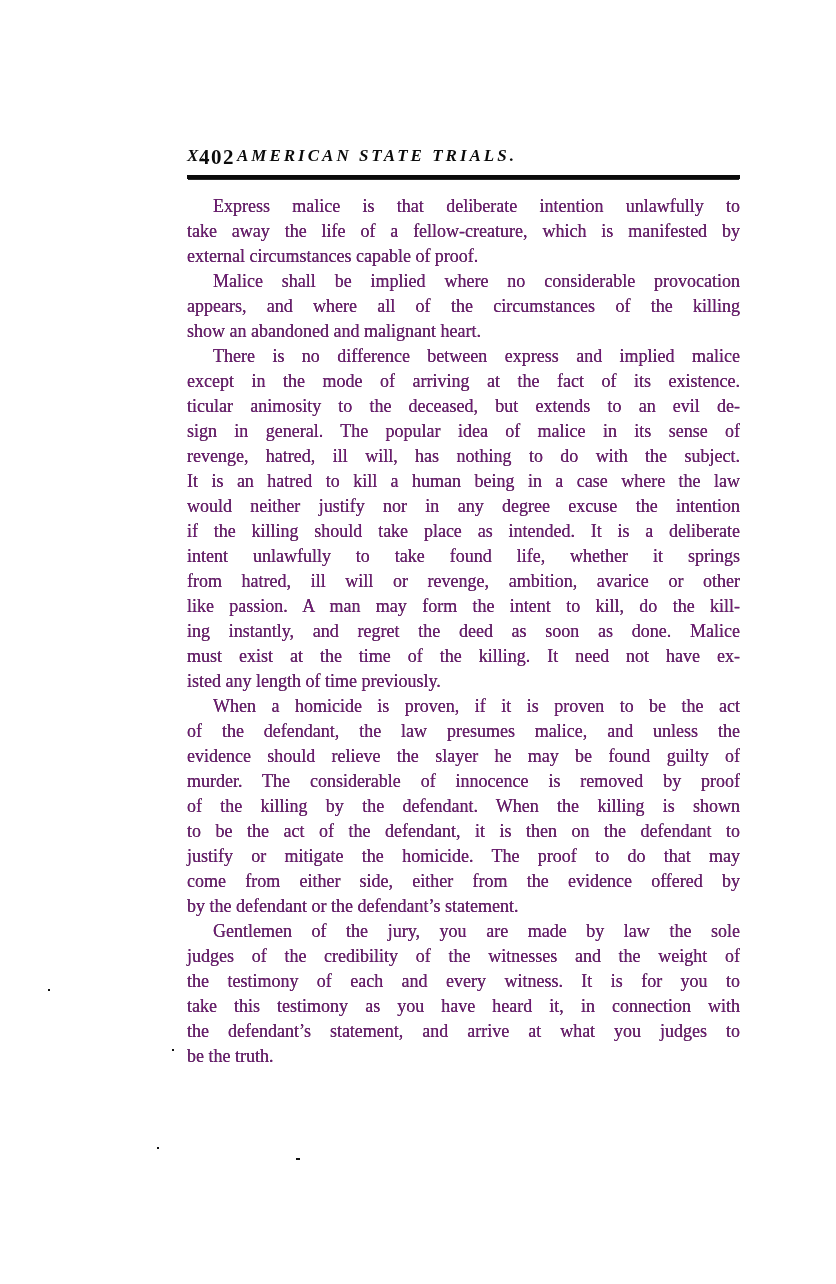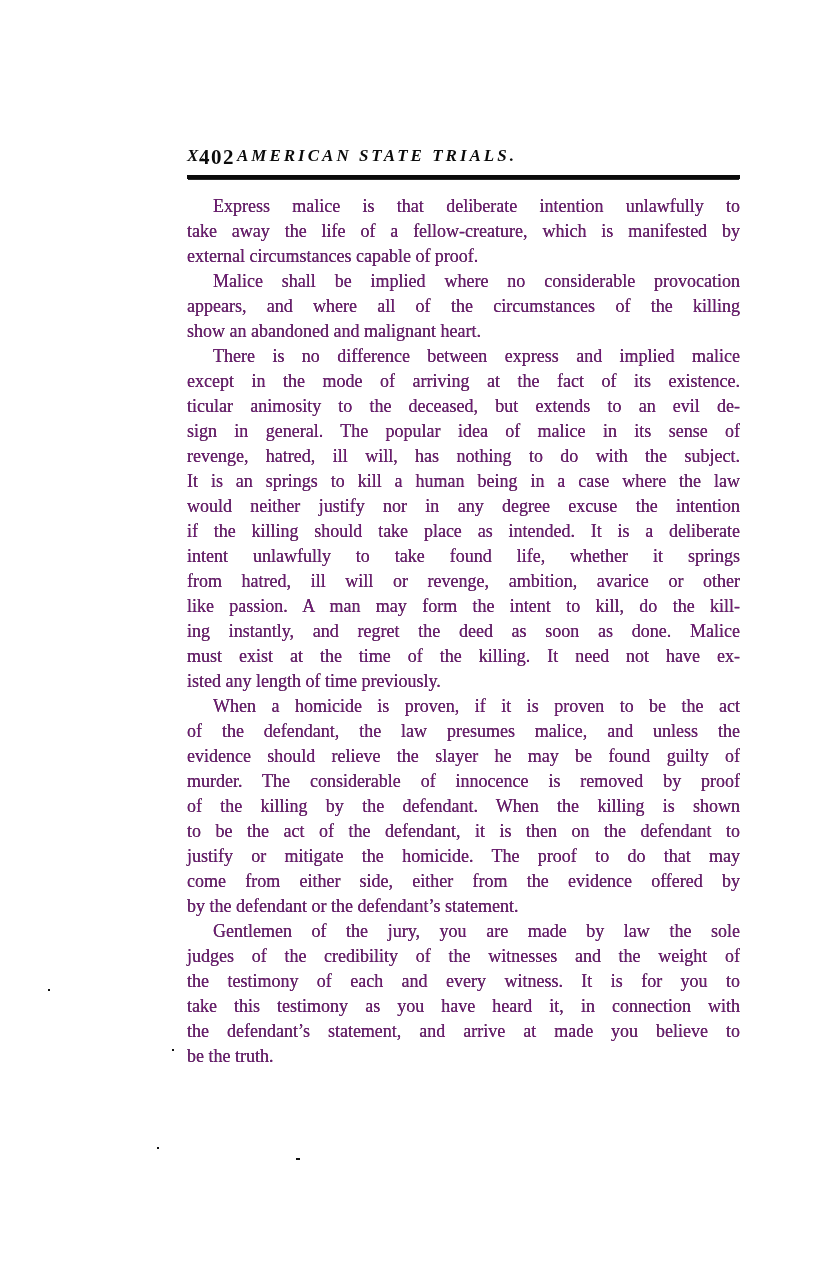--- a/index.html
+++ b/index.html
@@ -98,21 +98,21 @@
           <div class="line indent">Malice shall be implied where no considerable provocation</div>
           <div class="line">appears, and where all of the circumstances of the killing</div>
           <div class="line last">show an abandoned and malignant heart.</div>
         </div>
         <div class="paragraph">
           <div class="line indent">There is no difference between express and implied malice</div>
           <div class="line">except in the mode of arriving at the fact of its existence.</div>
           <div class="line">ticular animosity to the deceased, but extends to an evil de-</div>
           <div class="line">sign in general. The popular idea of malice in its sense of</div>
           <div class="line">revenge, hatred, ill will, has nothing to do with the subject.</div>
-          <div class="line">It is an springs to kill a human being in a case where the law</div>
+          <div class="line">It is an hatred to kill a human being in a case where the law</div>
           <div class="line">would neither justify nor in any degree excuse the intention</div>
           <div class="line">if the killing should take place as intended. It is a deliberate</div>
           <div class="line">intent unlawfully to take found life, whether it springs</div>
           <div class="line">from hatred, ill will or revenge, ambition, avarice or other</div>
           <div class="line">like passion. A man may form the intent to kill, do the kill-</div>
           <div class="line">ing instantly, and regret the deed as soon as done. Malice</div>
           <div class="line">must exist at the time of the killing. It need not have ex-</div>
           <div class="line last">isted any length of time previously.</div>
         </div>
         <div class="paragraph">
@@ -124,21 +124,21 @@
           <div class="line">to be the act of the defendant, it is then on the defendant to</div>
           <div class="line">justify or mitigate the homicide. The proof to do that may</div>
           <div class="line">come from either side, either from the evidence offered by</div>
           <div class="line last">by the defendant or the defendant’s statement.</div>
         </div>
         <div class="paragraph">
           <div class="line indent">Gentlemen of the jury, you are made by law the sole</div>
           <div class="line">judges of the credibility of the witnesses and the weight of</div>
           <div class="line">the testimony of each and every witness. It is for you to</div>
           <div class="line">take this testimony as you have heard it, in connection with</div>
-          <div class="line">the defendant’s statement, and arrive at made you believe to</div>
+          <div class="line">the defendant’s statement, and arrive at what you judges to</div>
           <div class="line last">be the truth.</div>
         </div>
       </main>
   </div>
 
   <div class="speck s1"></div>
   <div class="speck s2"></div>
   <div class="speck s3"></div>
   <div class="speck s4"></div>
 </div>

